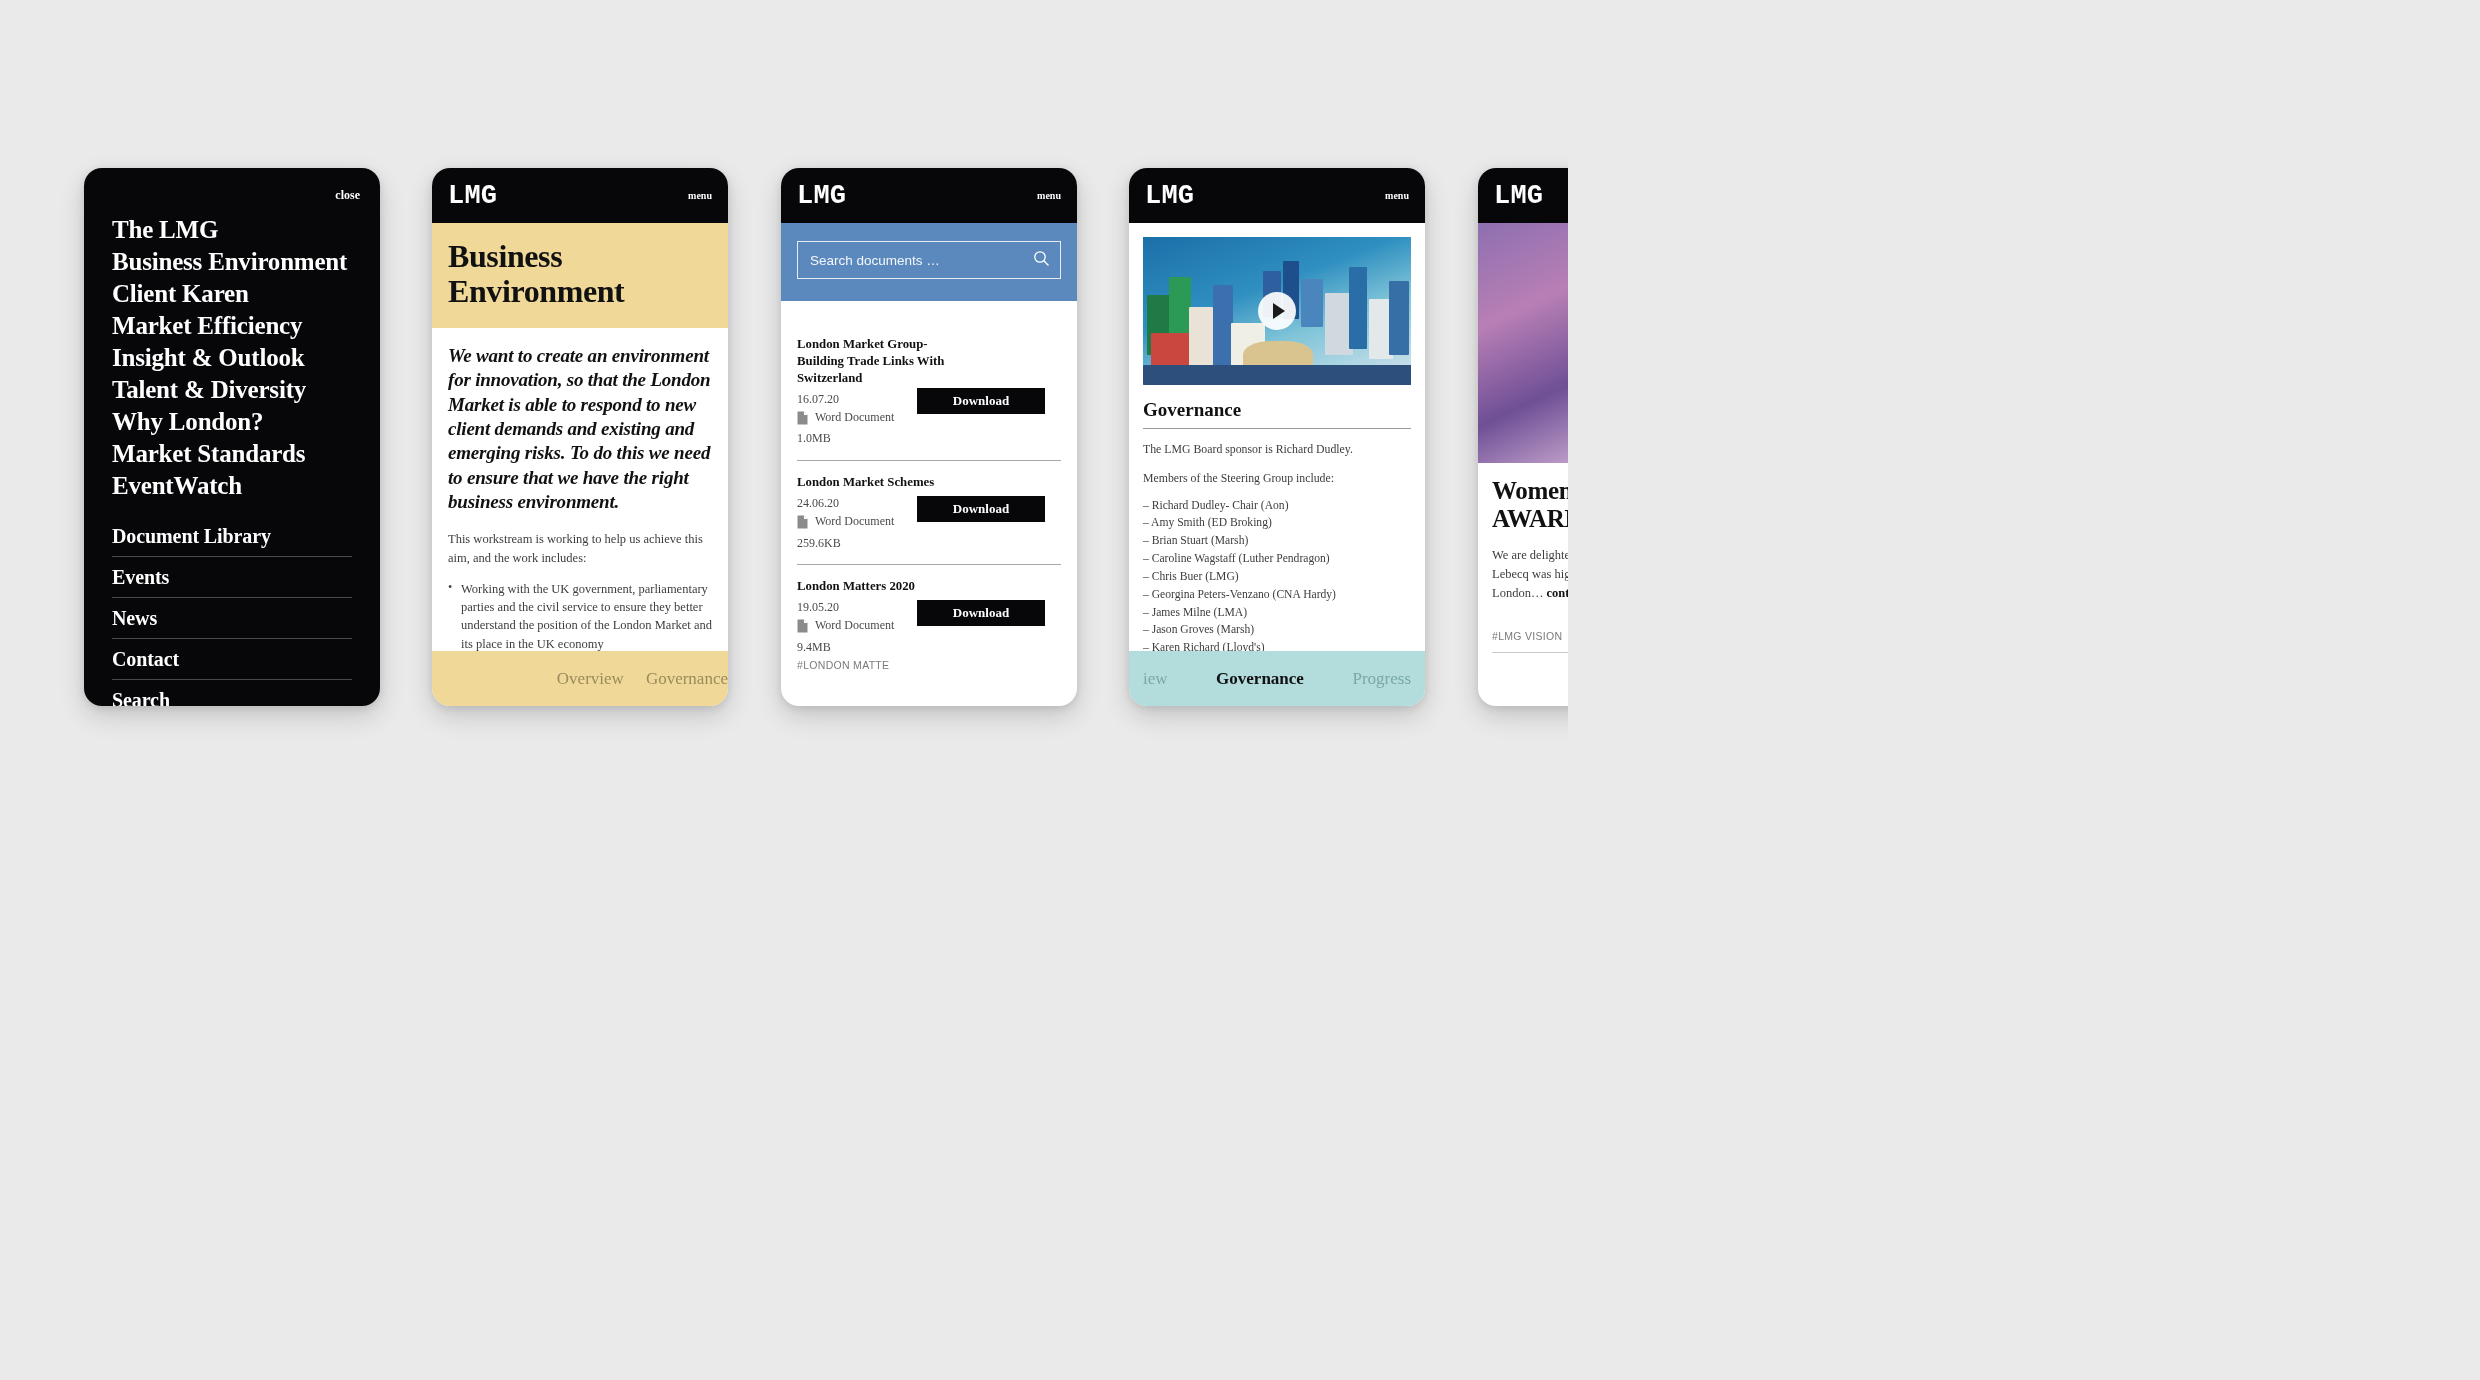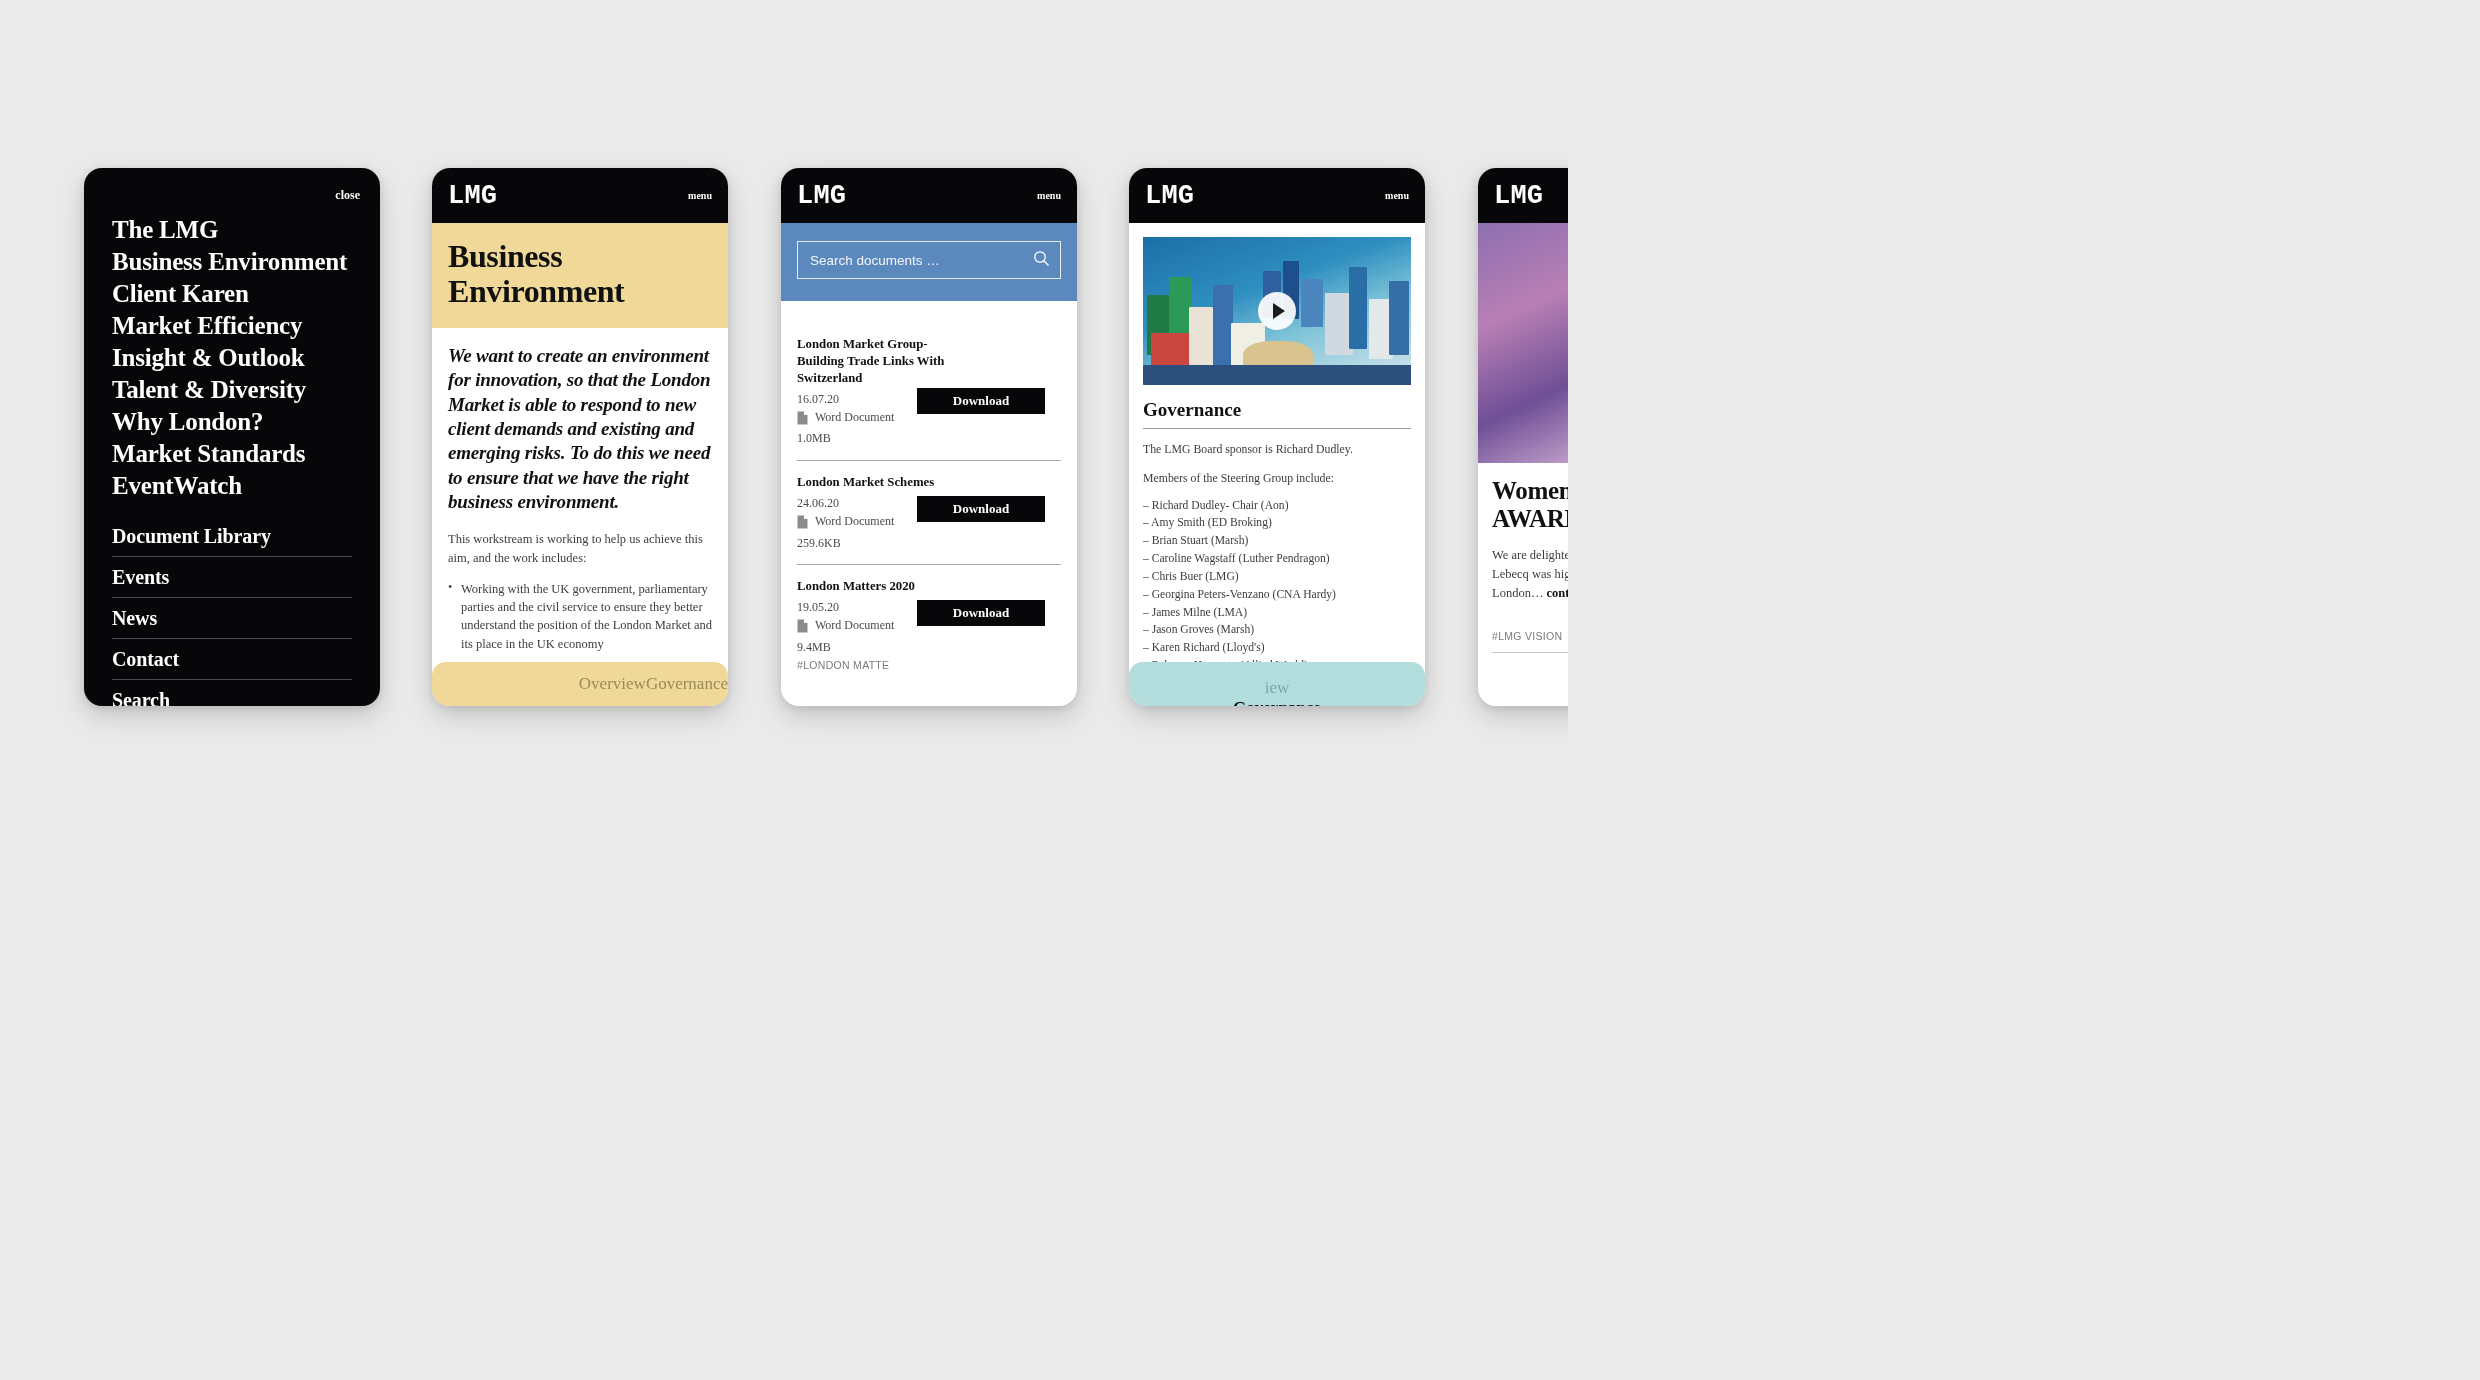--- a/index.html
+++ b/index.html
@@ -75,22 +75,22 @@
   .p2-list li {
     font-size: 12.5px; line-height: 1.46; color: #3d3d3d;
     position: relative; padding-left: 13px; margin-bottom: 10px;
   }
   .p2-list li::before {
     content: "\2022"; position: absolute; left: 0; top: -1px;
     font-size: 12px; color: #3d3d3d;
   }
   .tabbar {
     position: absolute; left: 0; bottom: 0; width: 100%;
-    height: 44px; display: flex; align-items: center;
-    justify-content: flex-end; padding: 0 0 0 16px; border-radius: 14px;
+    height: 55px; display: flex; align-items: center;
+    justify-content: flex-end; gap: 22px; padding: 0 0 0 16px;
   }
   .tabbar.yellow { background: #f0d998; }
   .tabbar.teal { background: #b3dcdc; }
   .tab {
     font-size: 17px; white-space: nowrap;
     font-family: "Liberation Serif", serif;
   }
   .tabbar.yellow .tab { color: #9a8a5c; }
   .tabbar.teal .tab { color: #79a8a8; }
   .tabbar .tab.active { color: #111; font-weight: 700; }
@@ -338,21 +338,21 @@
         <div>– Caroline Wagstaff (Luther Pendragon)</div>
         <div>– Chris Buer (LMG)</div>
         <div>– Georgina Peters-Venzano (CNA Hardy)</div>
         <div>– James Milne (LMA)</div>
         <div>– Jason Groves (Marsh)</div>
         <div>– Karen Richard (Lloyd's)</div>
         <div>– Rebecca Haggerty (Allied World)</div>
       </div>
     </div>
 
-    <div class="tabbar teal" style="justify-content:space-between;padding:16px 14px;flex-direction:column;">
+    <div class="tabbar teal" style="justify-content:space-between;padding:4px 14px;">
       <div class="tab">iew</div>
       <div class="tab active">Governance</div>
       <div class="tab">Progress</div>
     </div>
   </div>
 
   <div class="phone" id="p5">
     <div class="topbar">
       <div class="brand">LMG</div>
     </div>

